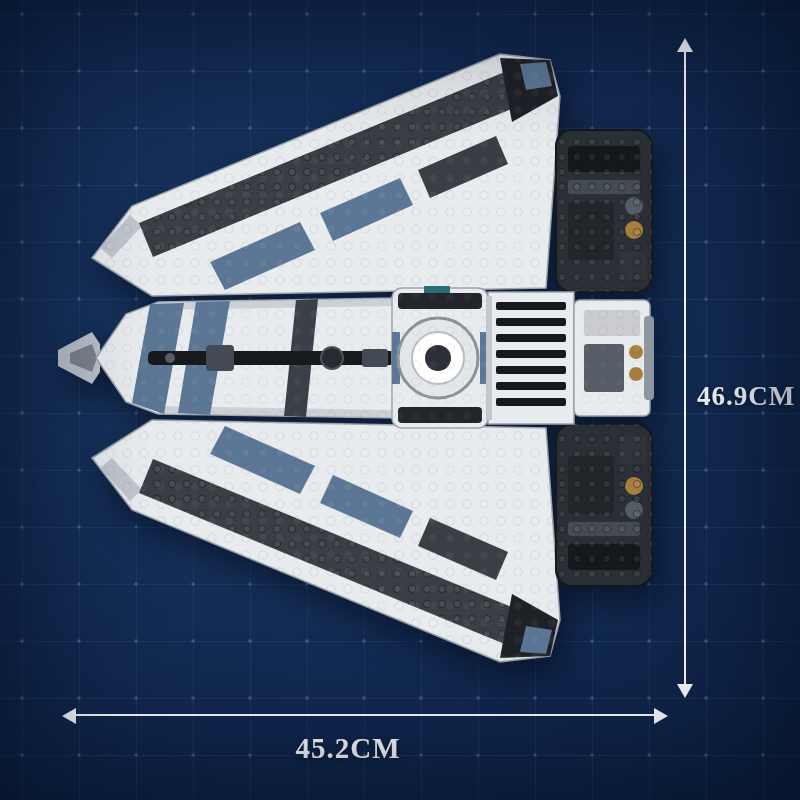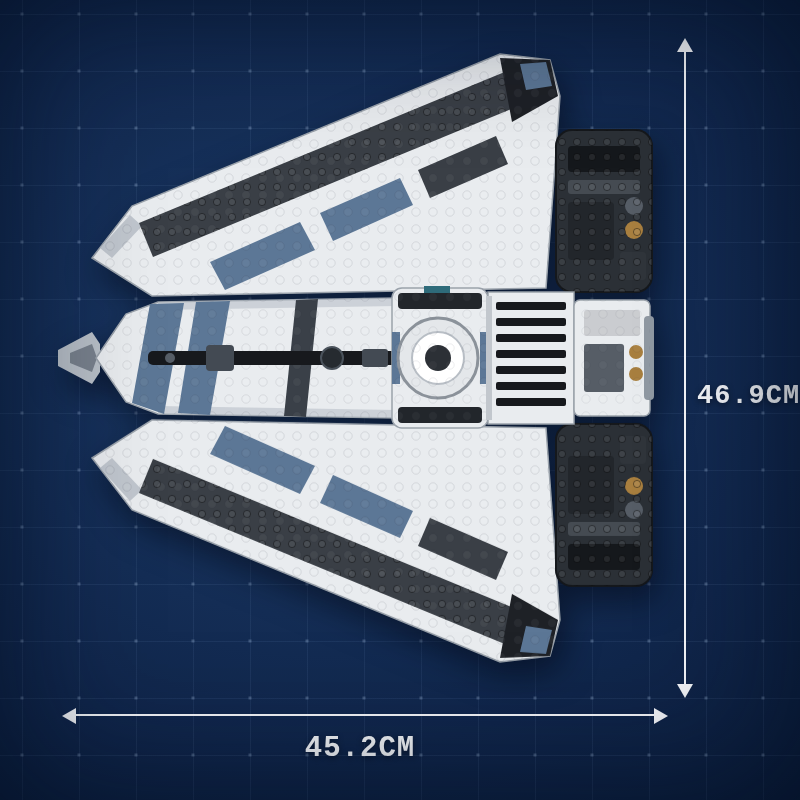--- a/index.html
+++ b/index.html
@@ -1,20 +1,20 @@
 <!DOCTYPE html>
 <html style="--background-center: #1c3b69; --background-mid: #10264b; --background-edge: #081832; --grid-line: rgba(140,175,220,0.09); --grid-cross: rgba(185,210,240,0.26); --dimension-line: #f5f7fa; --hull-white: #e9ecef; --hull-shadow: #b9c0c8; --panel-dark: #3a3f46; --panel-black: #1e2126; --accent-slate-blue: #5c7796; --accent-teal: #2e6b7a; --accent-copper: #a87f3f;"><head>
 <meta charset="utf-8">
 <style>
   html,body{margin:0;padding:0;background:#06122a;}
   .stage{
     position:relative;
     width:800px;height:800px;
     overflow:hidden;
-    font-family:Liberation Mono, monospace;
+    font-family:Liberation Serif, serif;
     background:
       radial-gradient(900px 720px at 40% 44%,
         var(--background-center,#1c3b69) 0%,
         var(--background-mid,#10264b) 55%,
         var(--background-edge,#081832) 100%);
   }
   .grid-layer{
     position:absolute;inset:0;
     background-image:
       radial-gradient(circle, var(--grid-cross,rgba(185,210,240,.28)) 1.5px, transparent 2px),
@@ -35,21 +35,21 @@
   .arrow{position:absolute;width:0;height:0;}
   .arrow-up{left:677px;top:38px;border-left:8px solid transparent;border-right:8px solid transparent;border-bottom:14px solid var(--dimension-line,#f5f7fa);}
   .arrow-down{left:677px;top:684px;border-left:8px solid transparent;border-right:8px solid transparent;border-top:14px solid var(--dimension-line,#f5f7fa);}
   .arrow-left{left:62px;top:708px;border-top:8px solid transparent;border-bottom:8px solid transparent;border-right:14px solid var(--dimension-line,#f5f7fa);}
   .arrow-right{left:654px;top:708px;border-top:8px solid transparent;border-bottom:8px solid transparent;border-left:14px solid var(--dimension-line,#f5f7fa);}
   .dim-label{
     position:absolute;color:var(--dimension-line,#f5f7fa);
     font-weight:700;letter-spacing:1px;text-shadow:0 2px 6px rgba(0,0,0,.45);
   }
   .height-label{left:697px;top:381px;font-size:27px;}
-  .width-label{left:360px;top:732px;font-size:29px;transform:translateX(-50%);}
+  .width-label{left:348px;top:732px;font-size:29px;transform:translateX(-50%);}
 </style>
 </head>
 <body>
 
 <div class="stage">
   <div class="grid-layer"></div>
 
   <svg class="ship-svg" viewBox="0 0 800 800">
     <defs>
       <pattern id="studs" width="17" height="17" patternUnits="userSpaceOnUse">

